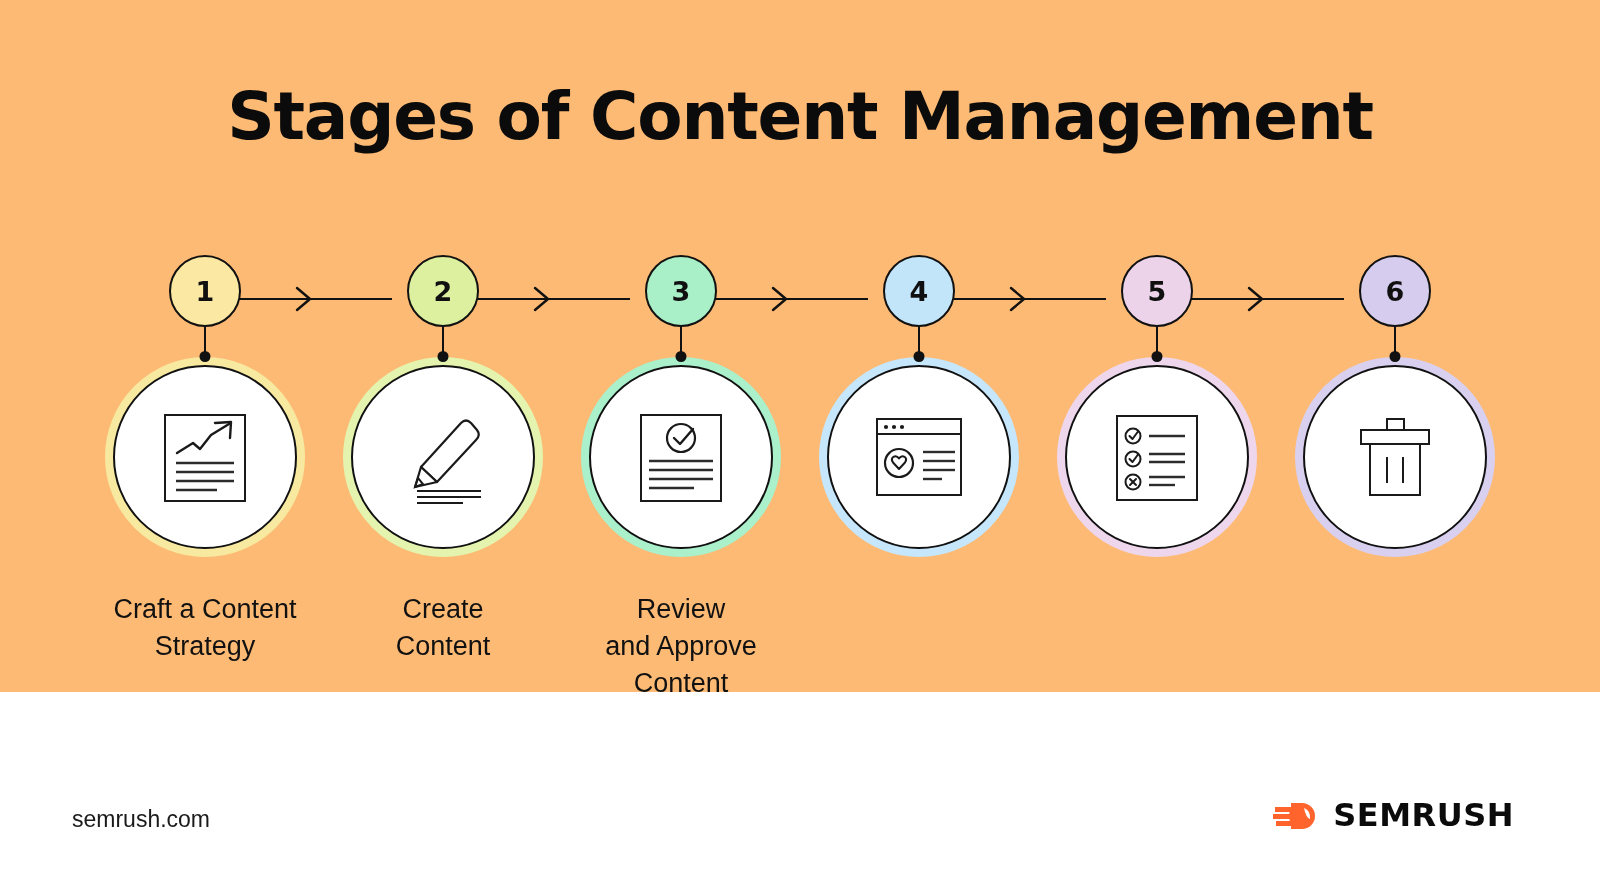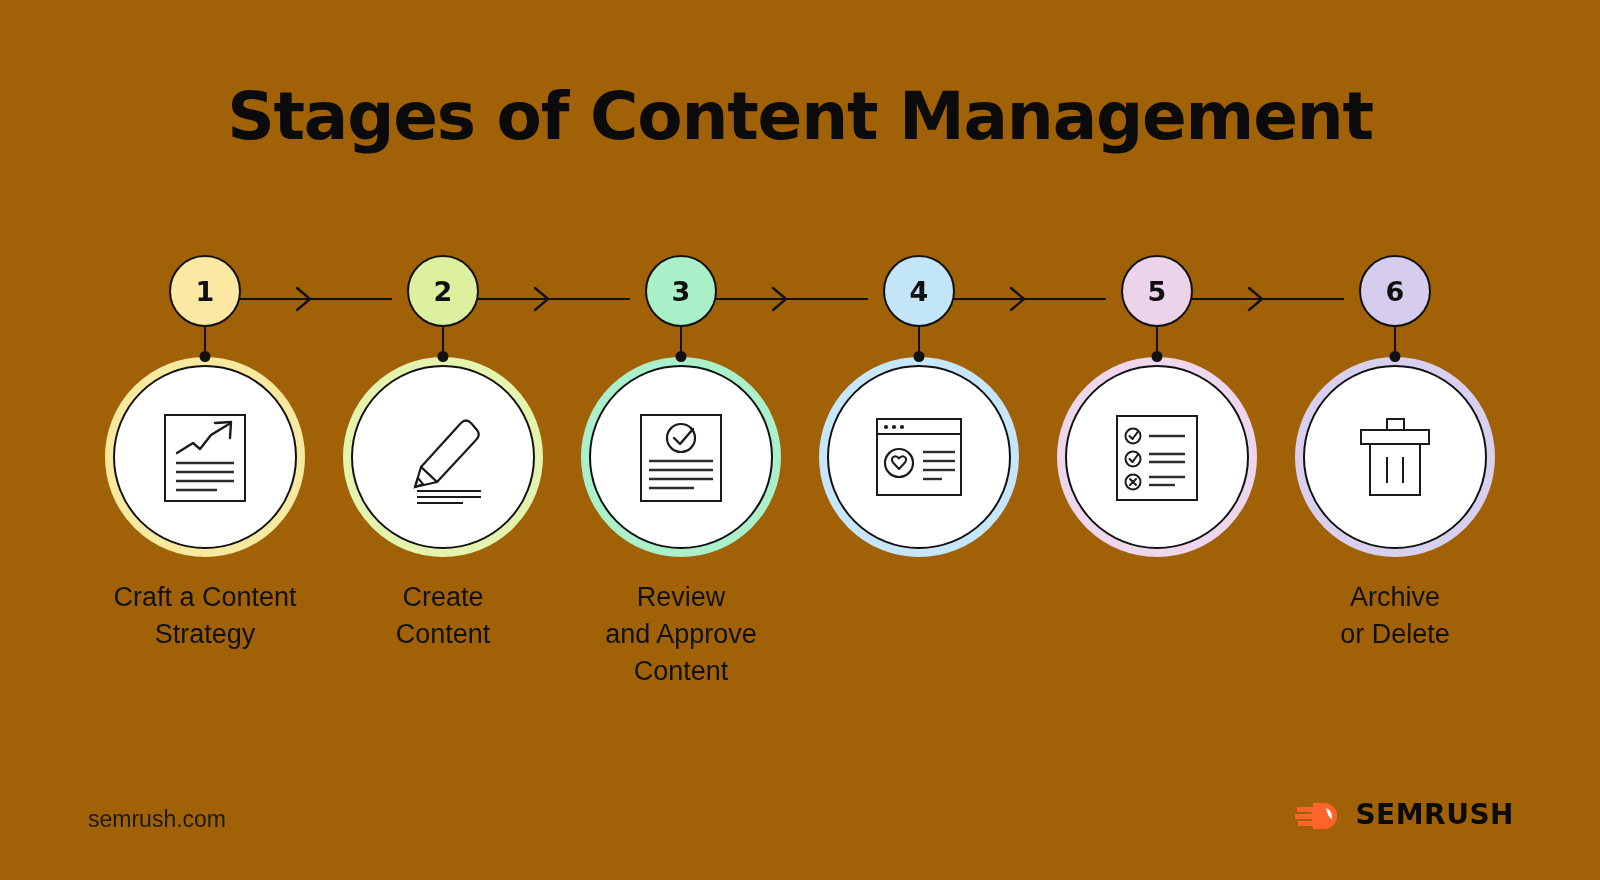--- a/index.html
+++ b/index.html
@@ -13,22 +13,22 @@
     height: 880px;
     font-family: "Liberation Sans", sans-serif;
     color: #111111;
     overflow: hidden;
     position: relative;
   }
 
   .canvas {
     position: relative;
     width: 1600px;
-    height: 880px;
-    background: #a16207;
+    height: 692px;
+    background: #fdba74;
   }
 
   
   .title {
     position: absolute;
     left: 0;
     top: 78px;
     width: 1600px;
     text-align: center;
     font-family: "DejaVu Sans", sans-serif;
@@ -136,52 +136,52 @@
     background: #ffffff;
     display: flex;
     align-items: center;
     justify-content: center;
     z-index: 3;
   }
   .icon-circle svg { display: block; }
 
   
   .caption {
-    margin-top: 22px;
+    margin-top: 34px;
     text-align: center;
     font-family: "Liberation Sans", sans-serif;
     font-size: 27px;
     line-height: 37px;
     color: #111111;
     font-weight: 400;
     white-space: pre-line;
   }
 
   
   .footer-url {
     position: absolute;
-    left: 88px;
+    left: 72px;
     top: 806px;
     font-family: "Liberation Sans", sans-serif;
     font-size: 23px;
     color: #1a1a1a;
   }
   .brand {
     position: absolute;
     right: 86px;
     top: 798px;
     display: flex;
     align-items: center;
     gap: 14px;
   }
   .brand-mark { display: block; }
   .brand-word {
     font-family: "DejaVu Sans", sans-serif;
     font-weight: 700;
-    font-size: 28px;
+    font-size: 32px;
     letter-spacing: 0.5px;
     color: #0b0b0b;
     line-height: 1;
   }
 </style>
 </head>
 <body>
 
 <div class="canvas">
 
@@ -365,22 +365,20 @@
             <rect x="44" y="14" width="17" height="11" fill="#ffffff" stroke="#1a1a1a" stroke-width="2"></rect>
             <rect x="18" y="25" width="68" height="14" fill="#ffffff" stroke="#1a1a1a" stroke-width="2"></rect>
             <rect x="27" y="39" width="50" height="51" fill="#ffffff" stroke="#1a1a1a" stroke-width="2"></rect>
             <g stroke="#1a1a1a" stroke-width="2" stroke-linecap="butt">
               <line x1="44" y1="52" x2="44" y2="78"></line>
               <line x1="60" y1="52" x2="60" y2="78"></line>
             </g>
           </svg>
         </div>
       </div>
-      <div class="caption">Archive
-or Delete</div>
     </div>
 
   </div>
 
   <div class="footer-url">semrush.com</div>
 
   <div class="brand">
     <svg class="brand-mark" width="46" height="34" viewBox="0 0 46 34">
       <g fill="#ff642d">
         <path d="M2 9 H22 V14 H2 Z"></path>

